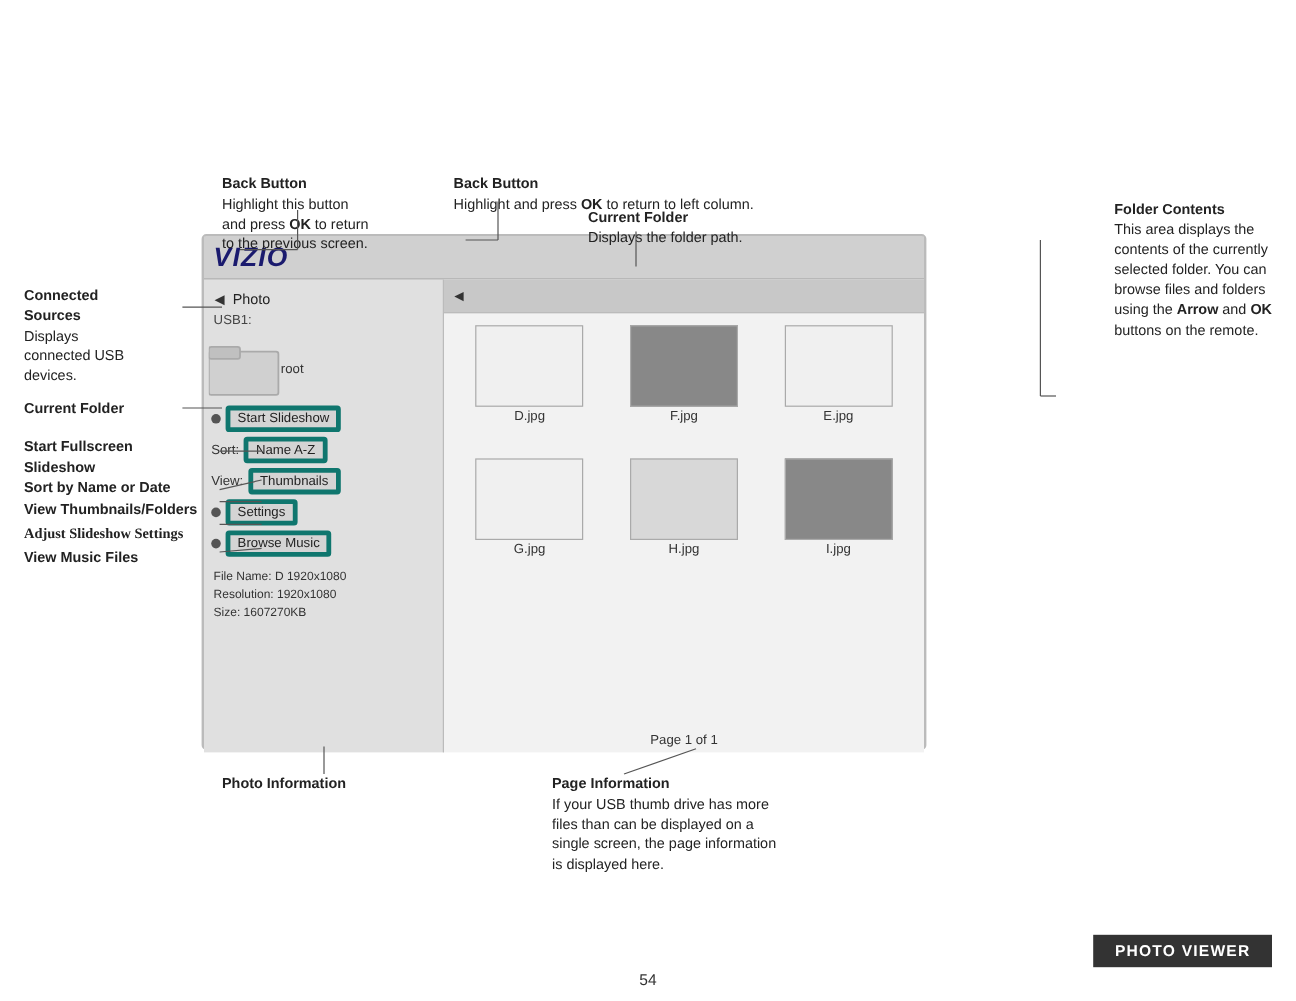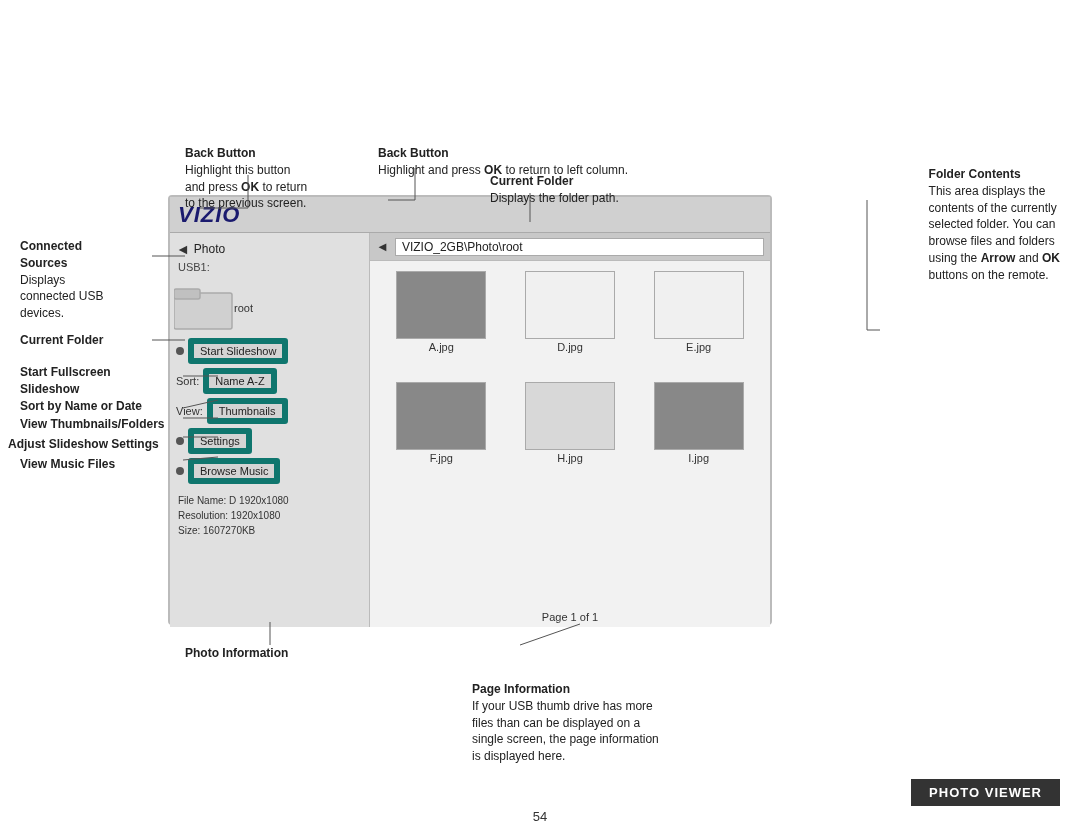--- a/index.html
+++ b/index.html
@@ -96,21 +96,21 @@
     }
     .nav-dot {
       width: 8px;
       height: 8px;
       border-radius: 50%;
       background: #555;
       flex-shrink: 0;
     }
     .nav-btn {
       background: #d4d4d4;
-      border: 6px solid #0f766e;
+      border: 4px solid #0f766e;
       border-radius: 3px;
       font-size: 11px;
       padding: 1px 6px;
       color: #222;
     }
 
     .info-block {
       margin-top: 4px;
       padding: 2px 4px;
       font-size: 10px;
@@ -288,39 +288,38 @@
           <div>File Name: D 1920x1080</div>
           <div>Resolution: 1920x1080</div>
           <div>Size:         1607270KB</div>
         </div>
       </div>
 
       <div class="right-panel">
 
         <div class="right-panel-path">
           <span class="path-arrow">◄</span>
-          <span class="path-text">VIZIO_2GB\Photo\root</span>
         </div>
 
         <div class="thumbnails-grid">
-          <div class="thumb-cell">
-            <div class="thumb-img dark"></div>
-            <span class="thumb-label">A.jpg</span>
-          </div>
           <div class="thumb-cell">
             <div class="thumb-img white"></div>
             <span class="thumb-label">D.jpg</span>
           </div>
           <div class="thumb-cell">
+            <div class="thumb-img dark"></div>
+            <span class="thumb-label">F.jpg</span>
+          </div>
+          <div class="thumb-cell">
             <div class="thumb-img white"></div>
             <span class="thumb-label">E.jpg</span>
           </div>
           <div class="thumb-cell">
-            <div class="thumb-img dark"></div>
-            <span class="thumb-label">F.jpg</span>
+            <div class="thumb-img white"></div>
+            <span class="thumb-label">G.jpg</span>
           </div>
           <div class="thumb-cell">
             <div class="thumb-img light"></div>
             <span class="thumb-label">H.jpg</span>
           </div>
           <div class="thumb-cell">
             <div class="thumb-img dark"></div>
             <span class="thumb-label">I.jpg</span>
           </div>
         </div>
@@ -365,33 +364,33 @@
   </div>
 
   <div class="ann" style="left:20px;top:398px;">
     <strong>Sort by Name or Date</strong>
   </div>
 
   <div class="ann" style="left:20px;top:416px;">
     <strong>View Thumbnails/Folders</strong>
   </div>
 
-  <div class="ann" style="left:8px;top:436px;">
+  <div class="ann" style="left:20px;top:436px;font-family:Liberation Serif, serif;">
     <strong>Adjust Slideshow Settings</strong>
   </div>
 
   <div class="ann" style="left:20px;top:456px;">
     <strong>View Music Files</strong>
   </div>
 
   <div class="ann" style="left:185px;top:645px;max-width:180px;">
     <strong>Photo Information</strong><br>
   </div>
 
-  <div class="ann" style="left:472px;top:645px;max-width:260px;margin-top:36px;">
+  <div class="ann" style="left:460px;top:645px;max-width:260px;">
     <strong>Page Information</strong><br>
     <span>If your USB thumb drive has more<br>files than can be displayed on a<br>single screen, the page information<br>is displayed here.</span>
   </div>
 
   <svg style="position:absolute;top:0;left:0;width:1080px;height:834px;pointer-events:none;">
 
     <line x1="248" y1="175" x2="248" y2="208" stroke="#555" stroke-width="1"></line>
     <line x1="248" y1="208" x2="200" y2="208" stroke="#555" stroke-width="1"></line>
 
     <line x1="415" y1="168" x2="415" y2="200" stroke="#555" stroke-width="1"></line>

